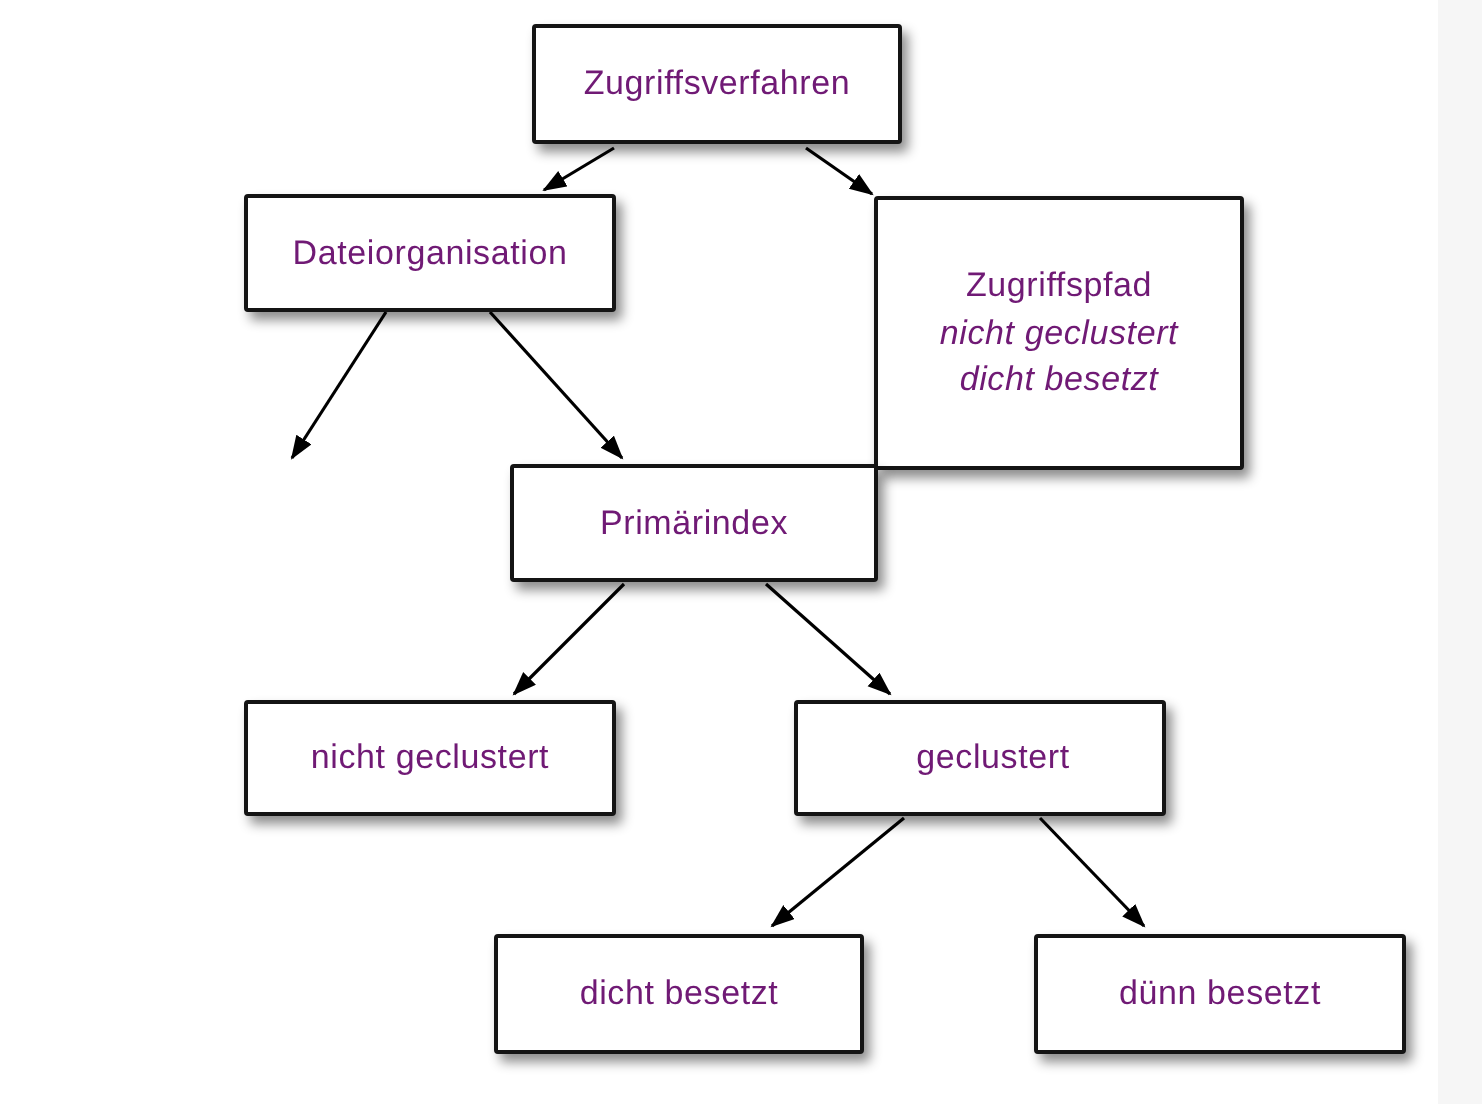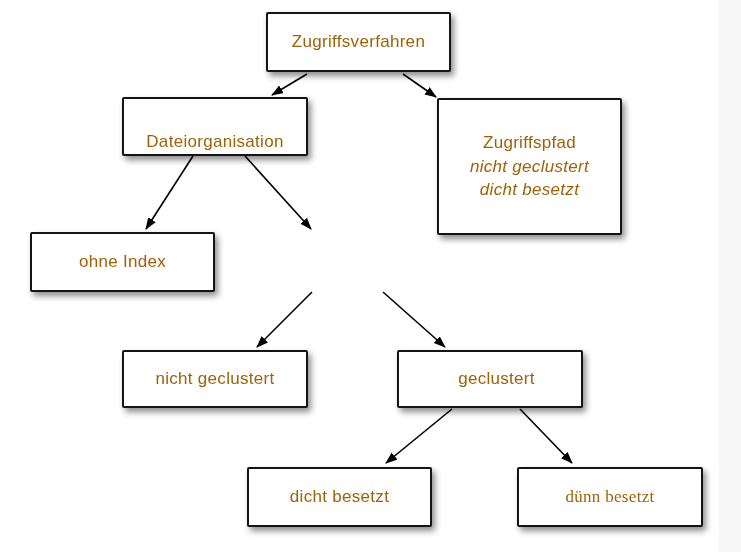--- a/index.html
+++ b/index.html
@@ -36,38 +36,38 @@
     background: #ffffff;
     border: 2px solid #141414;
     border-radius: 2px;
     box-shadow: 3px 4px 6px rgba(0,0,0,0.45);
     display: flex;
     flex-direction: column;
     align-items: center;
     justify-content: center;
     font-size: 17px;
     letter-spacing: 0.3px;
-    color: #a16207;
+    color: #701a75;
     text-align: center;
     line-height: 1.4;
     white-space: nowrap;
   }
   .node .line { display: block; }
   .node .italic { font-style: italic; }
 
   
   #n-zugriffsverfahren { left: 266px; top: 12px;  width: 185px; height: 60px; }
-  #n-dateiorganisation { left: 122px; top: 97px;  width: 186px; height: 59px; justify-content: flex-end; }
+  #n-dateiorganisation { left: 122px; top: 97px;  width: 186px; height: 59px; }
   #n-zugriffspfad      { left: 437px; top: 98px;  width: 185px; height: 137px; }
   #n-ohne-index        { left: 30px;  top: 232px; width: 185px; height: 60px; }
   #n-primaerindex      { left: 255px; top: 232px; width: 184px; height: 59px; }
   #n-nicht-geclustert  { left: 122px; top: 350px; width: 186px; height: 58px; }
   #n-geclustert        { left: 397px; top: 350px; width: 186px; height: 58px; padding-left: 13px; }
   #n-dicht-besetzt     { left: 247px; top: 467px; width: 185px; height: 60px; }
-  #n-duenn-besetzt     { left: 517px; top: 467px; width: 186px; height: 60px; font-family: Liberation Serif, serif; }
+  #n-duenn-besetzt     { left: 517px; top: 467px; width: 186px; height: 60px; }
 
   .edge {
     stroke: #000000;
     stroke-width: 1.6;
     fill: none;
   }
 </style>
 </head>
 <body>
 
@@ -98,24 +98,24 @@
   <div class="node" id="n-dateiorganisation">
     <span class="line">Dateiorganisation</span>
   </div>
 
   <div class="node" id="n-zugriffspfad">
     <span class="line">Zugriffspfad</span>
     <span class="line italic">nicht geclustert</span>
     <span class="line italic">dicht besetzt</span>
   </div>
 
-  <div class="node" id="n-ohne-index">
-    <span class="line">ohne Index</span>
+
+  <div class="node" id="n-primaerindex">
+    <span class="line">Primärindex</span>
   </div>
-
 
   <div class="node" id="n-nicht-geclustert">
     <span class="line">nicht geclustert</span>
   </div>
 
   <div class="node" id="n-geclustert">
     <span class="line">geclustert</span>
   </div>
 
   <div class="node" id="n-dicht-besetzt">

